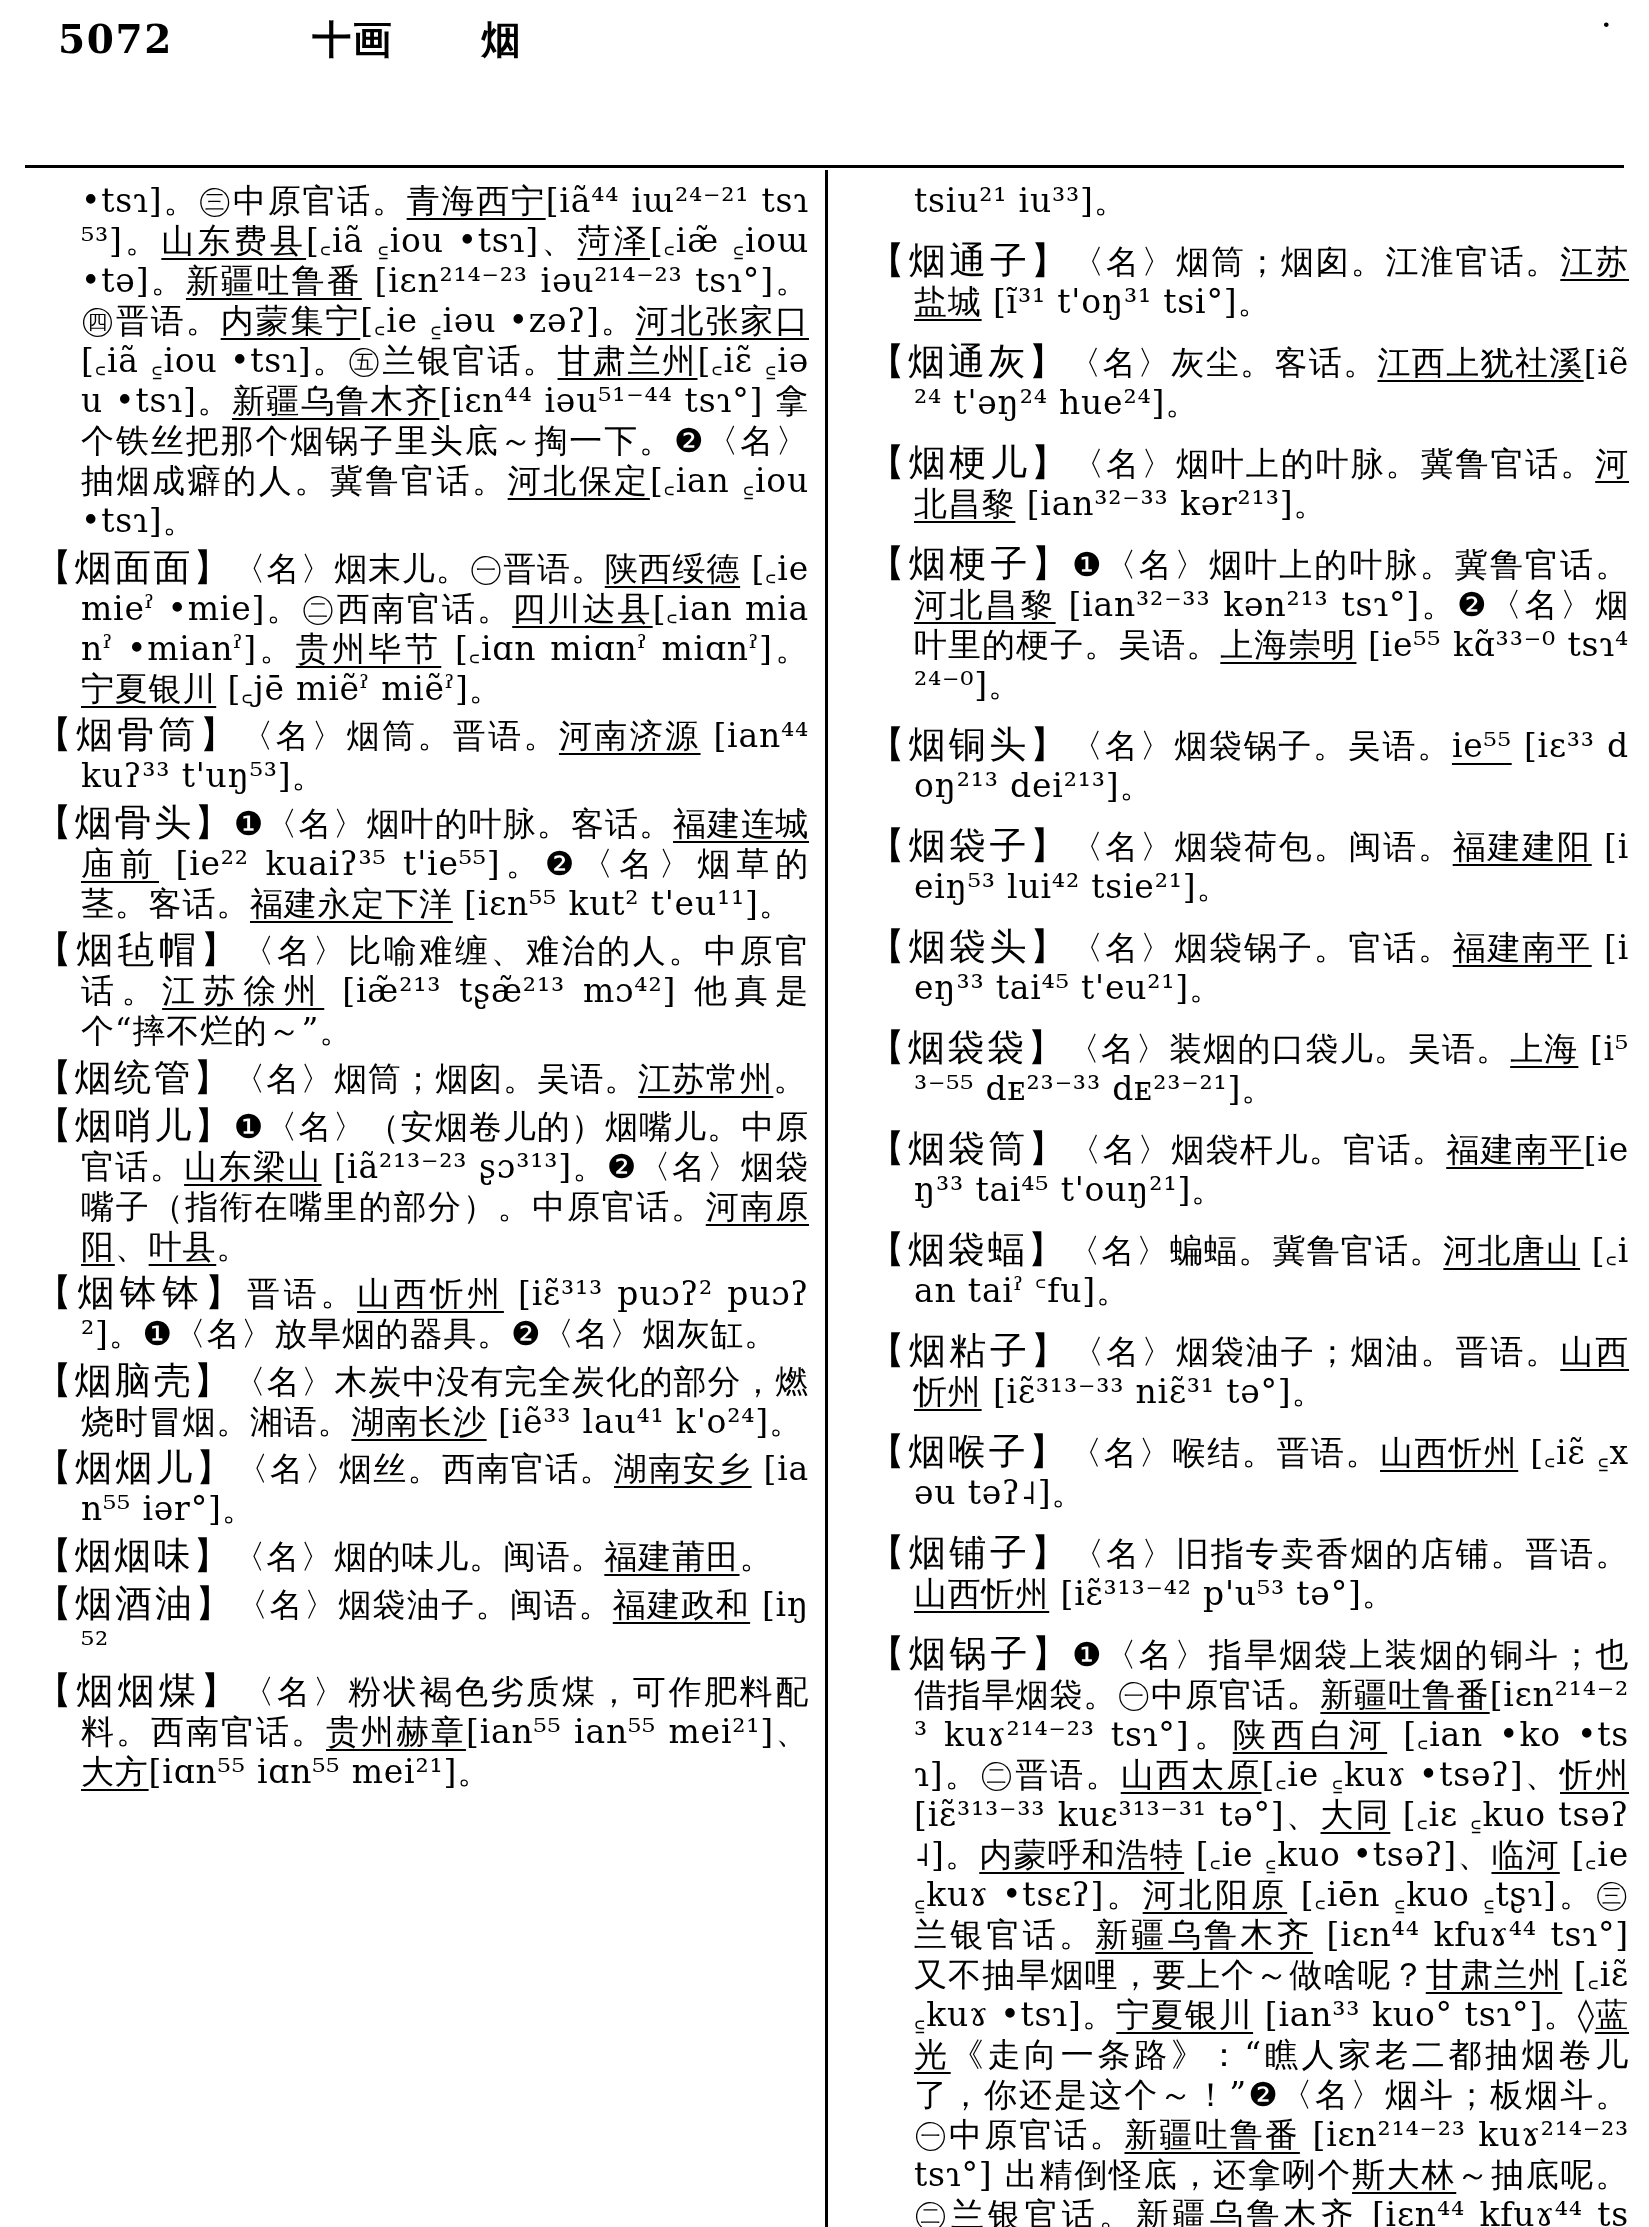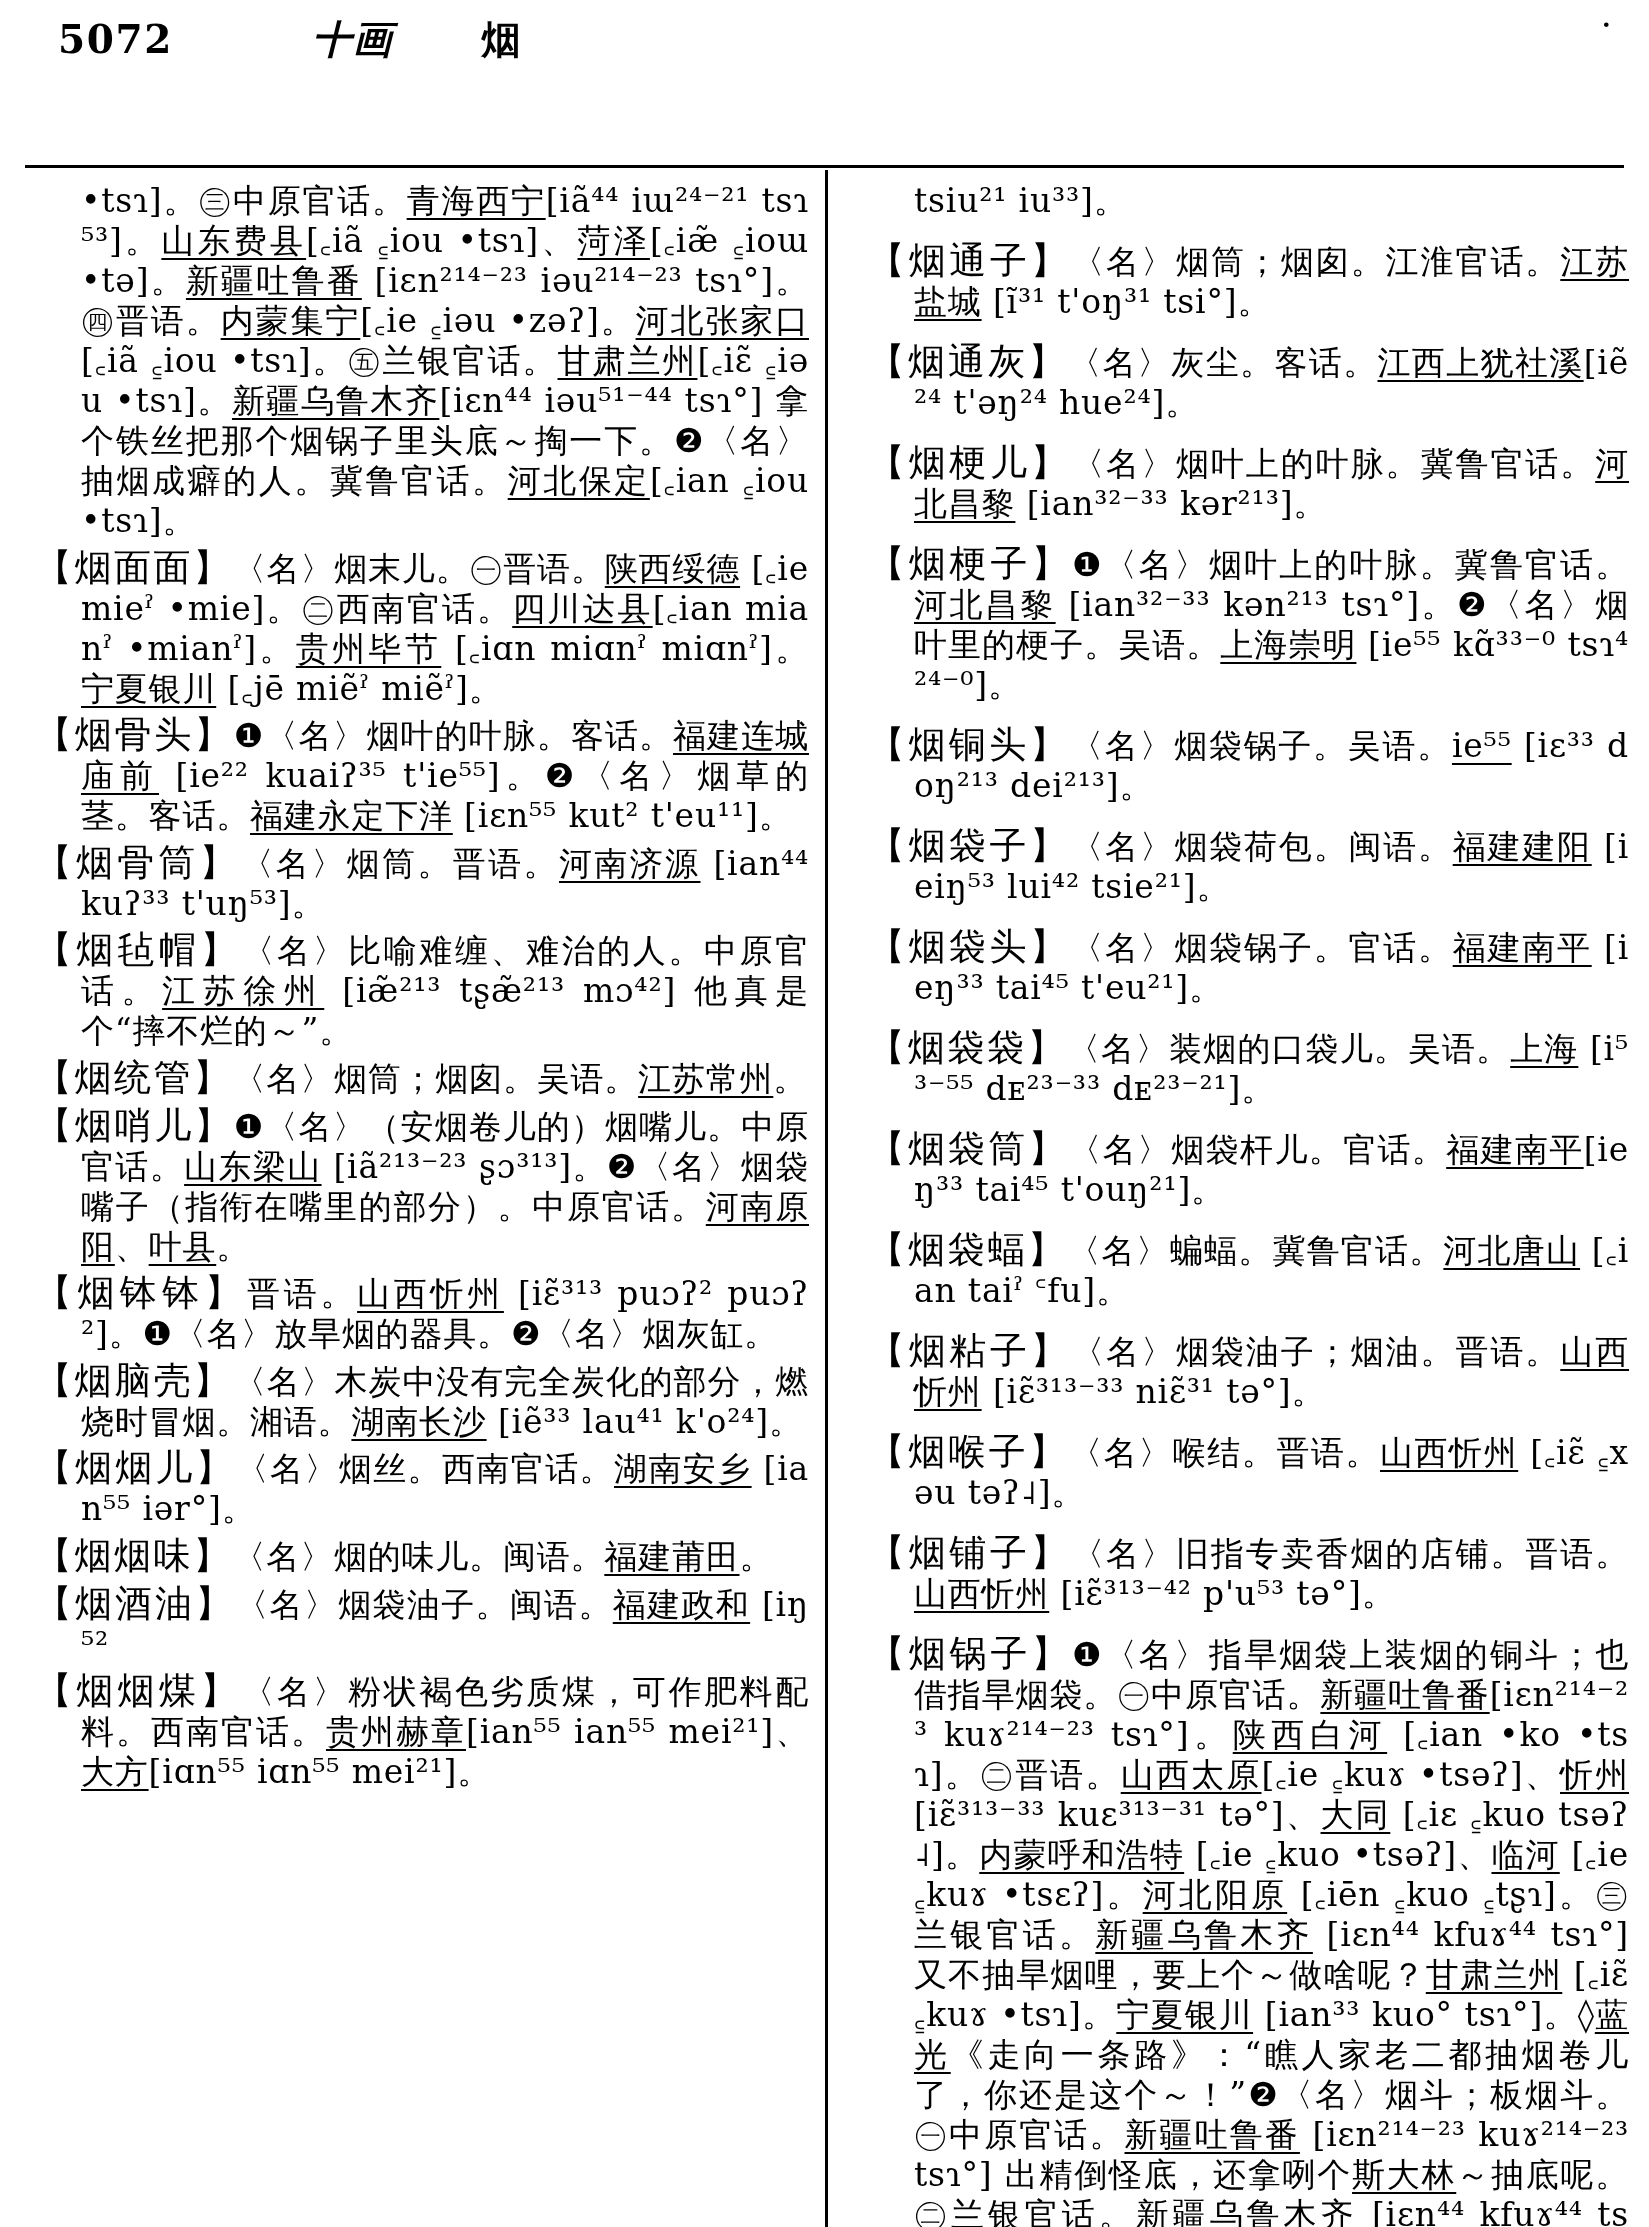--- a/index.html
+++ b/index.html
@@ -2,21 +2,21 @@
 <html style="font-size:13.2px"><head>
 <meta charset="utf-8">
 <style>
   html,body{margin:0;padding:0;}
   body{
     width:1650px;height:2227px;position:relative;overflow:hidden;
     background:#ffffff;color:#000;
     font-family:"DejaVu Serif","Liberation Serif",serif;
   }
   .page-header{position:absolute;top:13.2px;left:58px;font-size:39px;font-weight:bold;letter-spacing:1.6px;}
-  .page-header .sect{margin-left:124px;font-style:italic;}
+  .page-header .sect{margin-left:124px;}
   .page-header .chr{margin-left:73px;}
   .corner-dot{position:absolute;top:5px;right:38px;font-size:35px;}
   .rule{position:absolute;top:165px;left:25px;width:1599px;height:3.3px;background:#000;}
   .divider{position:absolute;top:170px;left:825px;width:2.5px;height:2058px;background:#000;}
   .col{
     position:absolute;top:181px;font-size:33px;line-height:40px;
     text-align:justify;letter-spacing:0.8px;word-break:break-all;
   }
   .col-left{left:35px;width:774px;}
   .col-right{left:868px;width:761px;}
@@ -34,22 +34,22 @@
   <span class="sect">十画</span>
   <span class="chr">烟</span>
 </div>
 <div class="corner-dot">·</div>
 <div class="rule"></div>
 <div class="divider"></div>
 
 <div class="col col-left">
     <p class="entry cont">•tsɿ]。㊂中原官话。<u>青海西宁</u>[iã⁴⁴ iɯ²⁴⁻²¹ tsɿ⁵³]。<u>山东费县</u>[꜀iã ꜁iou •tsɿ]、<u>菏泽</u>[꜀iæ̃ ꜁ioɯ •tə]。<u>新疆吐鲁番</u> [iɛn²¹⁴⁻²³ iəu²¹⁴⁻²³ tsɿ°]。㊃晋语。<u>内蒙集宁</u>[꜀ie ꜁iəu •zəʔ]。<u>河北张家口</u>[꜀iã ꜁iou •tsɿ]。㊄兰银官话。<u>甘肃兰州</u>[꜀iɛ̃ ꜁iəu •tsɿ]。<u>新疆乌鲁木齐</u>[iɛn⁴⁴ iəu⁵¹⁻⁴⁴ tsɿ°] 拿个铁丝把那个烟锅子里头底～掏一下。❷〈名〉抽烟成癖的人。冀鲁官话。<u>河北保定</u>[꜀ian ꜁iou •tsɿ]。</p>
     <p class="entry"><b class="hw">【烟面面】</b>〈名〉烟末儿。㊀晋语。<u>陕西绥德</u> [꜀ie mieˀ •mie]。㊁西南官话。<u>四川达县</u>[꜀ian mianˀ •mianˀ]。<u>贵州毕节</u> [꜀iɑn miɑnˀ miɑnˀ]。<u>宁夏银川</u> [꜀jē miẽˀ miẽˀ]。</p>
+    <p class="entry"><b class="hw">【烟骨筒】</b>〈名〉烟筒。晋语。<u>河南济源</u> [ian⁴⁴ kuʔ³³ t'uŋ⁵³]。</p>
     <p class="entry"><b class="hw">【烟骨头】</b>❶〈名〉烟叶的叶脉。客话。<u>福建连城庙前</u> [ie²² kuaiʔ³⁵ t'ie⁵⁵]。❷〈名〉烟草的茎。客话。<u>福建永定下洋</u> [iɛn⁵⁵ kut² t'eu¹¹]。</p>
-    <p class="entry"><b class="hw">【烟骨筒】</b>〈名〉烟筒。晋语。<u>河南济源</u> [ian⁴⁴ kuʔ³³ t'uŋ⁵³]。</p>
     <p class="entry"><b class="hw">【烟毡帽】</b>〈名〉比喻难缠、难治的人。中原官话。<u>江苏徐州</u> [iæ̃²¹³ tʂæ̃²¹³ mɔ⁴²] 他真是个“摔不烂的～”。</p>
     <p class="entry"><b class="hw">【烟统管】</b>〈名〉烟筒；烟囱。吴语。<u>江苏常州</u>。</p>
     <p class="entry"><b class="hw">【烟哨儿】</b>❶〈名〉（安烟卷儿的）烟嘴儿。中原官话。<u>山东梁山</u> [iã²¹³⁻²³ ʂɔ³¹³]。❷〈名〉烟袋嘴子（指衔在嘴里的部分）。中原官话。<u>河南原阳</u>、<u>叶县</u>。</p>
     <p class="entry"><b class="hw">【烟钵钵】</b>晋语。<u>山西忻州</u> [iɛ̃³¹³ puɔʔ² puɔʔ²]。❶〈名〉放旱烟的器具。❷〈名〉烟灰缸。</p>
     <p class="entry"><b class="hw">【烟脑壳】</b>〈名〉木炭中没有完全炭化的部分，燃烧时冒烟。湘语。<u>湖南长沙</u> [iẽ³³ lau⁴¹ k'o²⁴]。</p>
     <p class="entry"><b class="hw">【烟烟儿】</b>〈名〉烟丝。西南官话。<u>湖南安乡</u> [ian⁵⁵ iər°]。</p>
     <p class="entry"><b class="hw">【烟烟味】</b>〈名〉烟的味儿。闽语。<u>福建莆田</u>。</p>
     <p class="entry"><b class="hw">【烟酒油】</b>〈名〉烟袋油子。闽语。<u>福建政和</u> [iŋ⁵²</p>
     <p class="entry"><b class="hw">【烟烟煤】</b>〈名〉粉状褐色劣质煤，可作肥料配料。西南官话。<u>贵州赫章</u>[ian⁵⁵ ian⁵⁵ mei²¹]、<u>大方</u>[iɑn⁵⁵ iɑn⁵⁵ mei²¹]。</p>
   </div>

